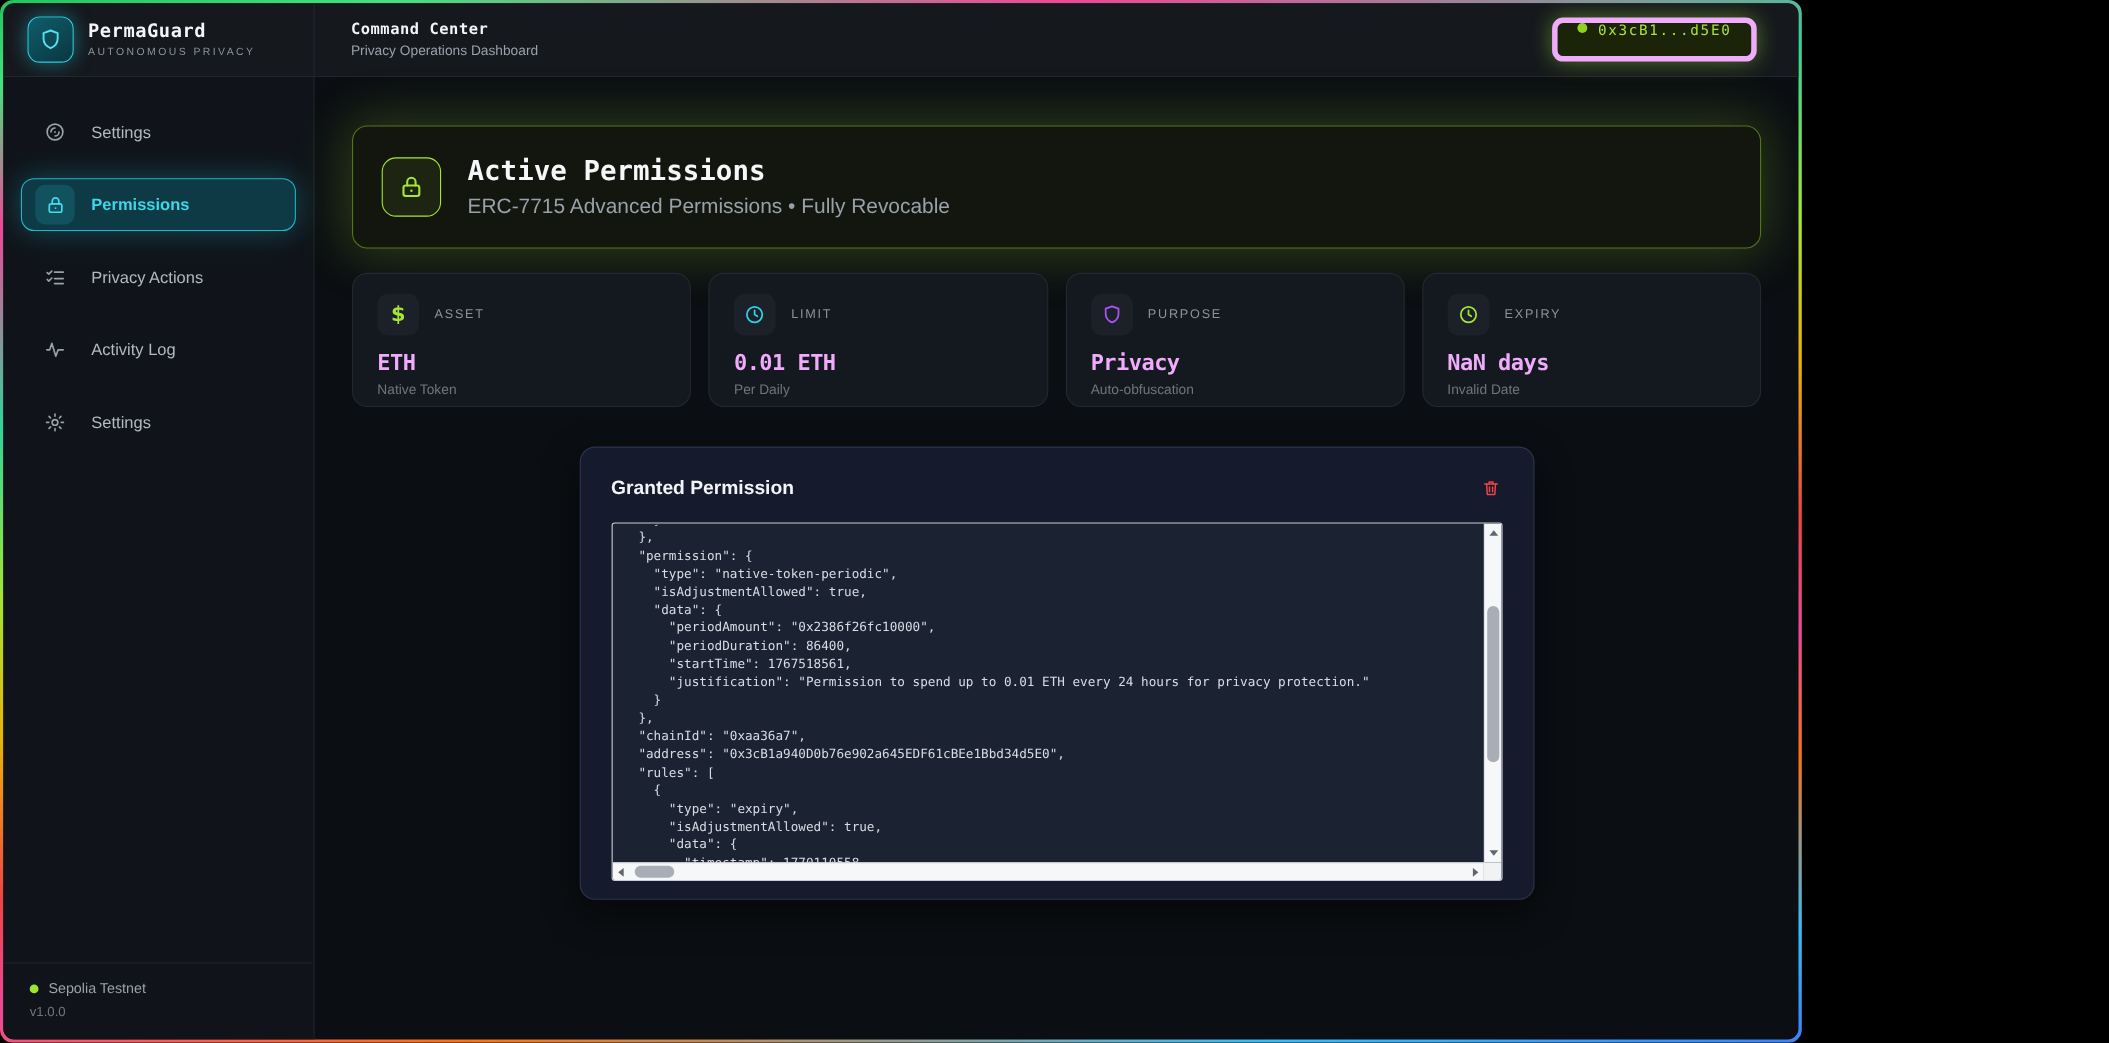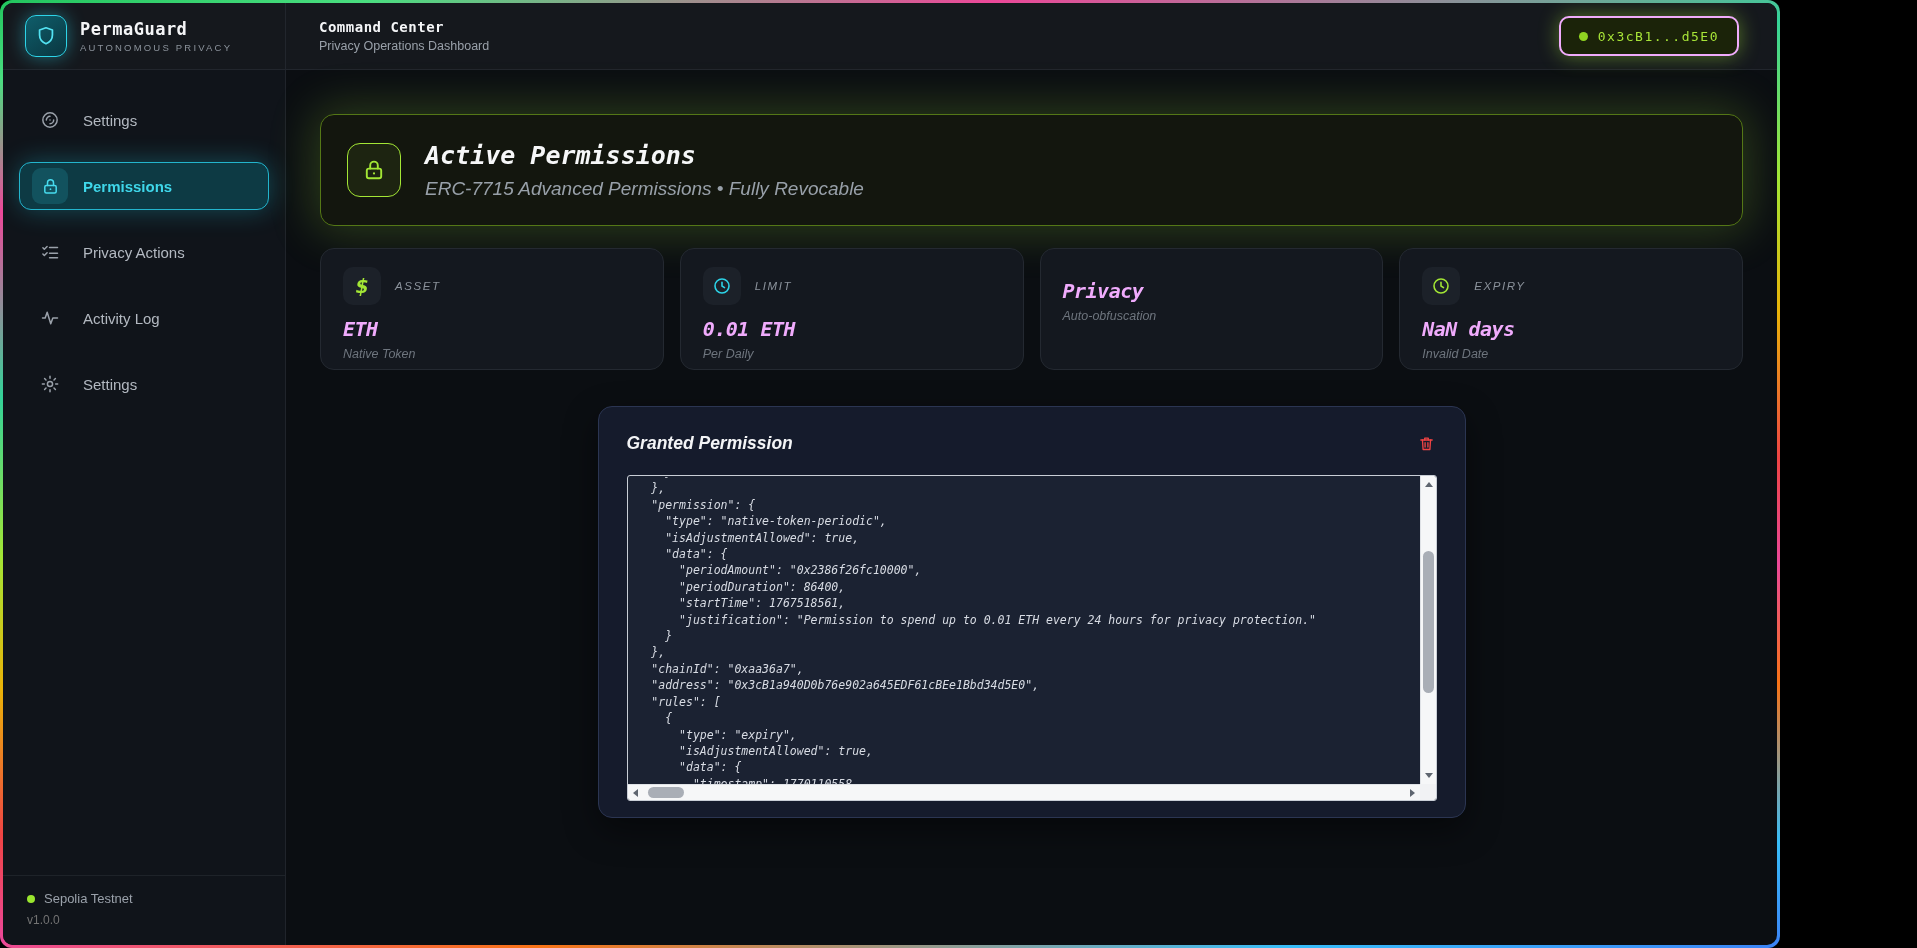--- a/index.html
+++ b/index.html
@@ -1,42 +1,42 @@
 <!DOCTYPE html>
 <html><head>
 <meta charset="utf-8">
 <style>
   * { margin:0; padding:0; box-sizing:border-box; }
   html,body { width:1917px; height:948px; background:#000; overflow:hidden;
     font-family:"Liberation Sans", sans-serif; }
   .techno { font-family:"DejaVu Sans Mono", monospace; font-weight:bold; }
 
   
-  .frame { position:relative; width:1780px; height:948px; padding:3px; border-radius:12px;
+  .frame { position:relative; width:1638px; height:948px; padding:3px; border-radius:12px;
     background:linear-gradient(168deg,#22c55e 0%,#4ade80 6%,#ec4899 16%,#34d399 30%,#a3e635 42%,
       #eab308 52%,#ef4444 63%,#ec4899 71%,#f97316 80%,#38bdf8 92%,#3b82f6 100%); }
   .app { position:relative; width:100%; height:100%; border-radius:10px; overflow:hidden;
     background:#0b0e12; display:flex; flex-direction:column; }
 
   
   header { height:67px; flex:0 0 67px; display:flex; align-items:stretch;
     background:#15181d; border-bottom:1px solid #22262d; }
   .brand { width:283px; flex:0 0 283px; display:flex; align-items:center; gap:13px;
     padding:0 0 0 22px; border-right:1px solid #22262d; }
   .logo { width:42px; height:42px; border-radius:11px; background:linear-gradient(145deg,#0f5e6b,#0a3640);
     border:1px solid #2dd4e8; display:flex; align-items:center; justify-content:center;
     box-shadow:0 0 18px rgba(45,212,232,.45); color:#53e2f2; }
   .brand-name { font-size:17px; color:#f4f5f7; letter-spacing:.5px; }
   .brand-tag { font-size:9.5px; color:#8b929b; letter-spacing:2.2px; margin-top:3px; }
   .header-main { flex:1; display:flex; align-items:center; justify-content:space-between;
     padding:0 38px 0 33px; }
   .page-title { font-size:14px; color:#f4f5f7; letter-spacing:.5px; }
   .page-sub { font-size:12.5px; color:#99a0a9; margin-top:4px; }
-  .wallet { display:flex; align-items:center; gap:10px; height:40px; padding:0 18px;
-    background:#1b2309; border:2px solid #f0abfc; border-radius:10px; cursor:pointer;
+  .wallet { display:flex; gap:10px; height:40px; padding:0 18px;
+    background:#1b2309; border:5px solid #f0abfc; border-radius:10px; cursor:pointer;
     box-shadow:0 0 20px rgba(163,230,53,.45);
     font-family:"DejaVu Sans Mono",monospace; font-size:13px; letter-spacing:1.5px; color:#a7e438; }
   .wallet-dot { width:9px; height:9px; border-radius:50%; background:#8fd321; }
 
   
   .body { flex:1; display:flex; min-height:0; }
   aside { width:283px; flex:0 0 283px; background:#10141a; border-right:1px solid #20242b;
     display:flex; flex-direction:column; }
   nav { padding:26px 16px 0; flex:1; }
   .nav-item { display:flex; align-items:center; gap:15px; height:48px; margin-bottom:18px;
@@ -47,21 +47,21 @@
   .nav-item.active { background:#0d3a44; border-color:#23b5cd;
     box-shadow:0 0 26px rgba(34,211,238,.30); }
   .nav-item.active .nav-icon-slot { background:#12525e; color:#47dbee; }
   .nav-item.active .nav-label { color:#3fd7ea; font-weight:bold; }
   .side-footer { border-top:1px solid #1e2329; padding:15px 24px 18px; }
   .net-row { display:flex; align-items:center; gap:9px; }
   .net-dot { width:8px; height:8px; border-radius:50%; background:#9ae62e; }
   .net-name { font-size:13px; color:#9aa1aa; }
   .version { font-family:Liberation Sans, sans-serif; font-size:12px; color:#737373; margin-top:7px; }
 
-  main { flex:1; padding:44px 34px 0; min-width:0; position:relative;font-style:italic; }
+  main { flex:1; padding:44px 34px 0; min-width:0; position:relative; }
 
   
   .banner { display:flex; align-items:center; gap:24px; height:112px; padding:0 26px;
     background:#13160e; border:1px solid #547716; border-radius:14px;
     box-shadow:0 0 46px 6px rgba(163,230,53,.22); }
   .banner-lock { width:54px; height:54px; border-radius:13px; border:1.5px solid #a3e635;
     background:rgba(163,230,53,.07); display:flex; align-items:center; justify-content:center;
     color:#a3e635; }
   .banner-title { font-size:25px; color:#f6f7f8; letter-spacing:0; }
   .banner-sub { font-size:19px; color:#98a0a9; margin-top:8px; }
@@ -249,20 +249,28 @@
                     <path d="M12 7.4V12l3 1.9"></path>
               </svg>
             </span>
             <span class="stat-label">LIMIT</span>
           </div>
           <div class="stat-value techno">0.01 ETH</div>
           <div class="stat-sub">Per Daily</div>
         </div>
 
         <div class="stat">
+          <div class="stat-head">
+            <span class="stat-ico s-purple">
+              <svg width="20" height="20" viewBox="0 0 24 24" fill="none" stroke="currentColor" stroke-width="1.9" stroke-linejoin="round">
+                <path d="M12 3l7 2.5V11c0 4.7-3 7.9-7 9.5-4-1.6-7-4.8-7-9.5V5.5L12 3z"></path>
+              </svg>
+            </span>
+            <span class="stat-label">PURPOSE</span>
+          </div>
           <div class="stat-value techno">Privacy</div>
           <div class="stat-sub">Auto-obfuscation</div>
         </div>
 
         <div class="stat">
           <div class="stat-head">
             <span class="stat-ico s-lime">
               <svg width="20" height="20" viewBox="0 0 24 24" fill="none" stroke="currentColor" stroke-width="1.9" stroke-linecap="round">
                 <circle cx="12" cy="12" r="8.4"></circle>
                     <path d="M12 7.4V12l3 1.9"></path>

